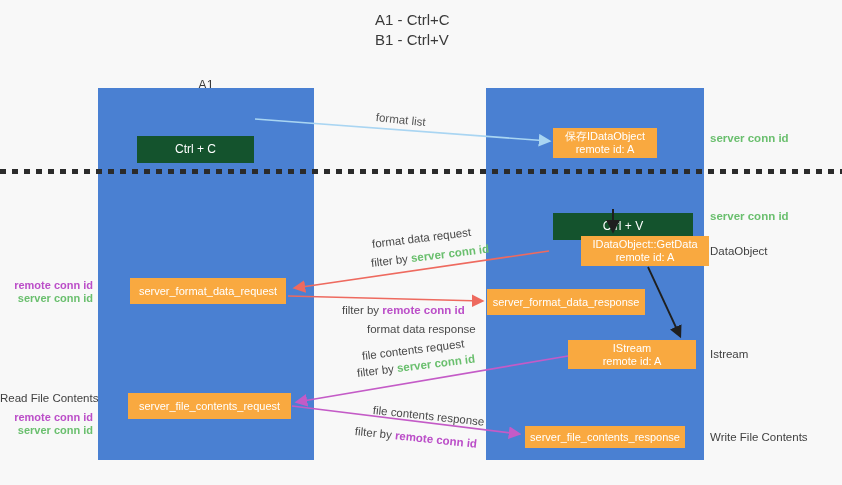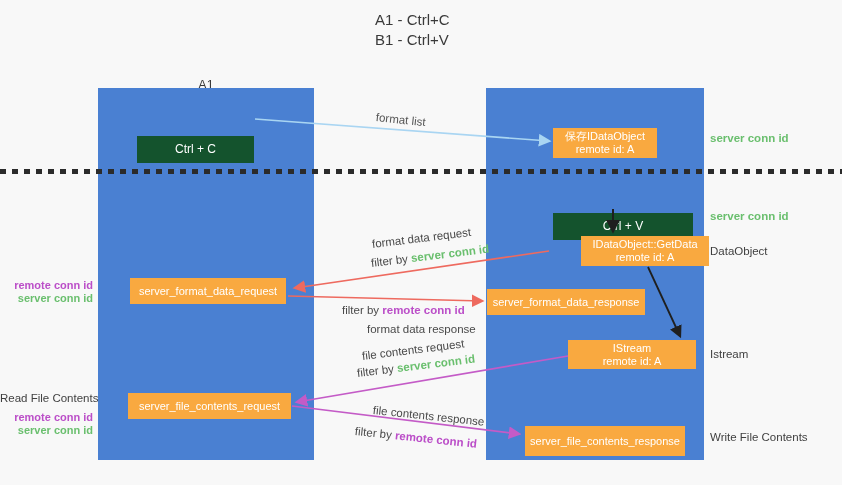--- a/index.html
+++ b/index.html
@@ -77,21 +77,21 @@
 
   <div class="node orange" style="left:568px;top:340px;width:128px;height:29px;">
     <div>IStream</div>
     <div>remote id: A</div>
   </div>
 
   <div class="node orange" style="left:128px;top:393px;width:163px;height:26px;">
     <div>server_file_contents_request</div>
   </div>
 
-  <div class="node orange" style="left:525px;top:426px;width:160px;height:30px;">
+  <div class="node orange" style="left:525px;top:426px;width:160px;height:22px;">
     <div>server_file_contents_response</div>
   </div>
 
   <div class="lbl dim rot-pos" style="left:376px;top:111px;">format list</div>
 
   <div class="lbl rot-neg" style="left:372px;top:238px;">format data request</div>
   <div class="lbl rot-neg" style="left:371px;top:257px;">
     <span>filter by </span><span class="bold-green">server conn id</span>
   </div>
 

